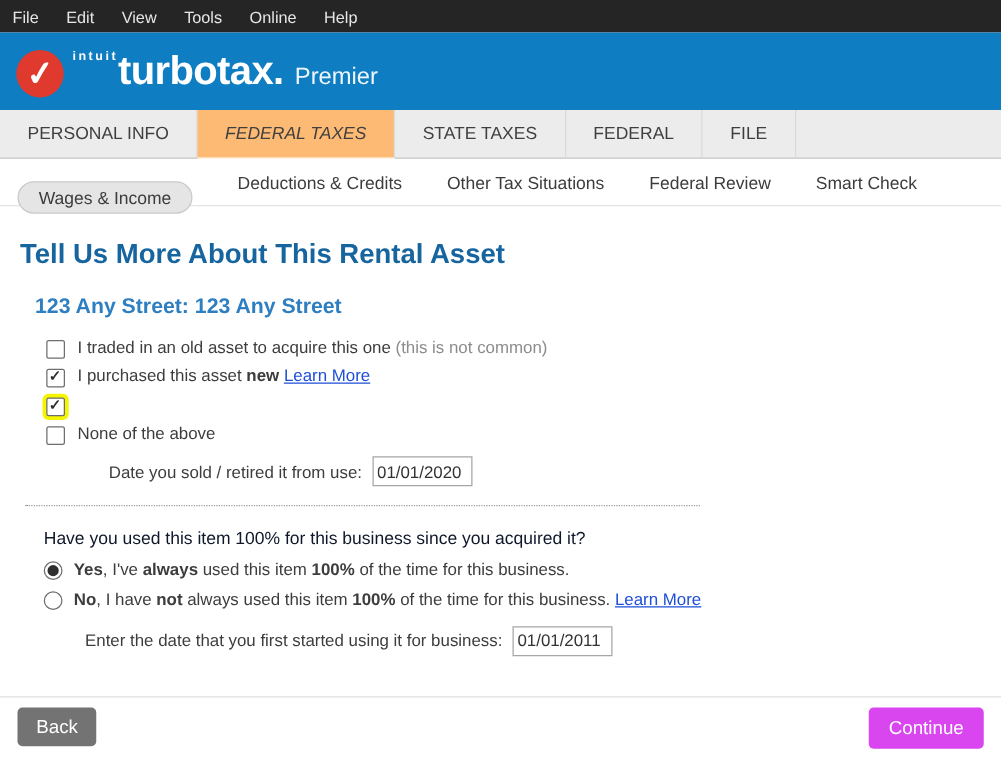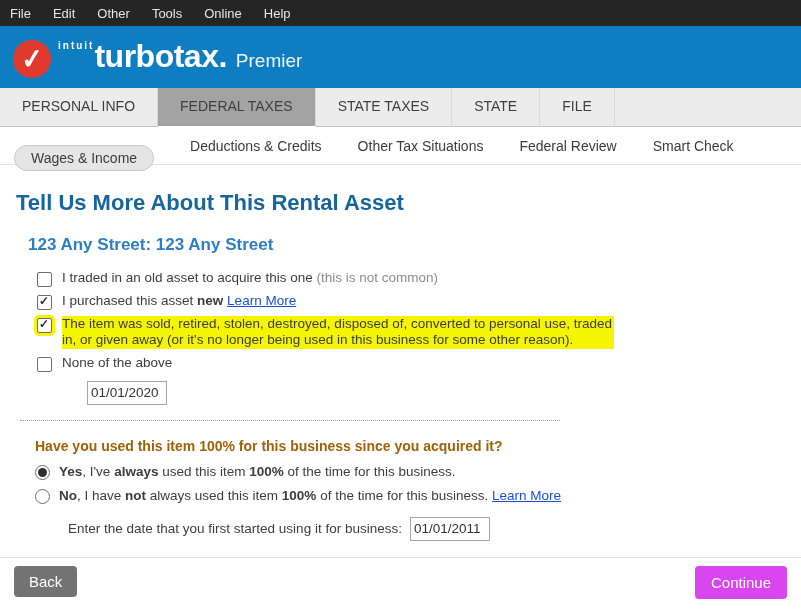--- a/index.html
+++ b/index.html
@@ -20,21 +20,21 @@
   .logo-text{margin-left:3px;display:flex;flex-direction:row;}
   .intuit{color:#fff;font-size:10px;font-weight:bold;letter-spacing:2px;margin-left:4px;}
   .brand-row{display:flex;align-items:baseline;}
   .turbotax{color:#fff;font-size:32px;font-weight:bold;letter-spacing:-0.5px;line-height:1.05;}
   .edition{color:#eef6fc;font-size:19px;margin-left:9px;}
 
   
   .tabbar{height:39px;background:#ececec;display:flex;font-size:14px;color:#3f3f3f;}
   .tab{padding:0 22px;line-height:37px;border-bottom:1px solid #c6c6c6;
        border-right:1px solid #dadada;cursor:pointer;white-space:nowrap;}
-  .tab.active{background:#a3a3a3;border-bottom-color:#fff;}
+  .tab.active{background:#fdba74;border-bottom-color:#fff;font-style:italic;}
   .tab-filler{flex:1;border-bottom:1px solid #c6c6c6;}
 
   
   .subnav{height:37px;display:flex;align-items:center;padding-left:14px;gap:36px;
           border-bottom:1px solid #e4e4e4;font-size:14px;color:#3c3c3c;}
   .subnav-pill{background:#e5e5e5;border:1px solid #c9c9c9;border-radius:14px;
                padding:4px 16px;cursor:pointer;margin-top:24px;}
   .subnav-item{cursor:pointer;}
 
   
@@ -54,21 +54,21 @@
   .highlight .cb{box-shadow:0 0 0 3px #f5f500;}
 
   .date-row{margin:9px 0 0 50px;display:flex;align-items:center;gap:8px;font-size:13.5px;}
   .date-input{width:72px;height:20px;border:1px solid #a6a6a6;font-size:13.5px;color:#333;
               padding:1px 3px;font-family:inherit;}
 
   .dotted-divider{margin:15px 0 0 20px;width:540px;border-top:1px dotted #9b9b9b;height:0;}
 
   
   .question{margin:17px 0 0 35px;font-size:13.5px;color:#3d3d3d;}
-  .q-prompt{font-weight:bold;font-size:14px;color:#a16207;margin-bottom:10px;}
+  .q-prompt{font-weight:normal;font-size:14px;color:#0f172a;margin-bottom:10px;}
   .radio-row{display:flex;gap:9px;margin-bottom:7px;line-height:1.25;align-items:flex-start;}
   .radio{width:13px;height:13px;border:1px solid #6e6e6e;border-radius:50%;background:#fff;
          flex:none;margin-top:1px;position:relative;cursor:pointer;}
   .radio.selected::after{content:"";position:absolute;top:2px;left:2px;right:2px;bottom:2px;
          border-radius:50%;background:#2f2f2f;}
   .no-text{max-width:518px;}
   .start-date-row{margin-left:33px;margin-top:12px;}
 
   
   .footer{position:absolute;left:0;right:0;bottom:0;border-top:1px solid #e0e0e0;
@@ -79,21 +79,21 @@
             font-size:15px;font-family:inherit;cursor:pointer;}
 </style>
 </head>
 <body>
 
 <div class="app">
 
   <div class="menubar">
     <span class="menu-item">File</span>
     <span class="menu-item">Edit</span>
-    <span class="menu-item">Other</span>
+    <span class="menu-item">View</span>
     <span class="menu-item">Tools</span>
     <span class="menu-item">Online</span>
     <span class="menu-item">Help</span>
   </div>
 
   <div class="banner">
     <div class="logo">
       <div class="logo-circle">
         <span class="logo-check">✓</span>
       </div>
@@ -104,21 +104,21 @@
           <span class="edition">Premier</span>
         </div>
       </div>
     </div>
   </div>
 
   <div class="tabbar">
     <div class="tab">PERSONAL INFO</div>
     <div class="tab active">FEDERAL TAXES</div>
     <div class="tab">STATE TAXES</div>
-    <div class="tab">STATE</div>
+    <div class="tab">FEDERAL</div>
     <div class="tab">FILE</div>
     <div class="tab-filler"></div>
   </div>
 
   <div class="subnav">
     <span class="subnav-pill">Wages &amp; Income</span>
     <span class="subnav-item">Deductions &amp; Credits</span>
     <span class="subnav-item">Other Tax Situations</span>
     <span class="subnav-item">Federal Review</span>
     <span class="subnav-item">Smart Check</span>
@@ -135,29 +135,29 @@
         <span class="opt-text"><span>I traded in an old asset to acquire this one</span> <span class="muted">(this is not common)</span></span>
       </div>
 
       <div class="opt-row">
         <span class="cb checked"></span>
         <span class="opt-text"><span>I purchased this asset </span><b>new</b> <a class="link">Learn More</a></span>
       </div>
 
       <div class="opt-row highlight">
         <span class="cb checked"></span>
-        <span class="opt-text">The item was sold, retired, stolen, destroyed, disposed of, converted to personal use, traded in, or given away (or it's no longer being used in this business for some other reason).</span>
       </div>
 
       <div class="opt-row">
         <span class="cb"></span>
         <span class="opt-text">None of the above</span>
       </div>
 
       <div class="date-row">
+        <span>Date you sold / retired it from use:</span>
         <input class="date-input" type="text" value="01/01/2020" style="">
       </div>
     </div>
 
     <div class="dotted-divider"></div>
 
     <div class="question">
       <div class="q-prompt">Have you used this item 100% for this business since you acquired it?</div>
 
       <div class="radio-row">

